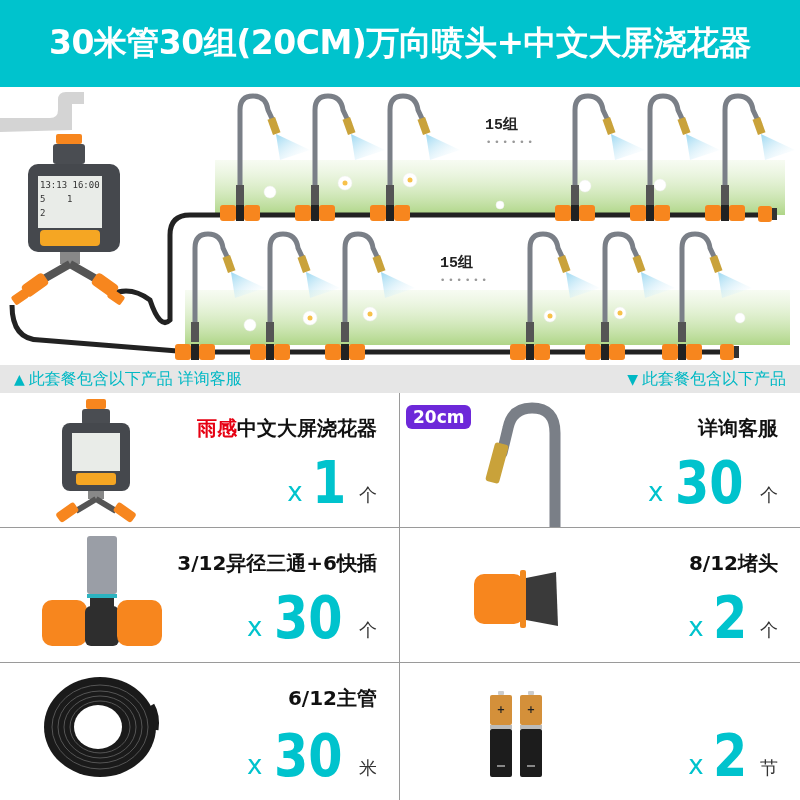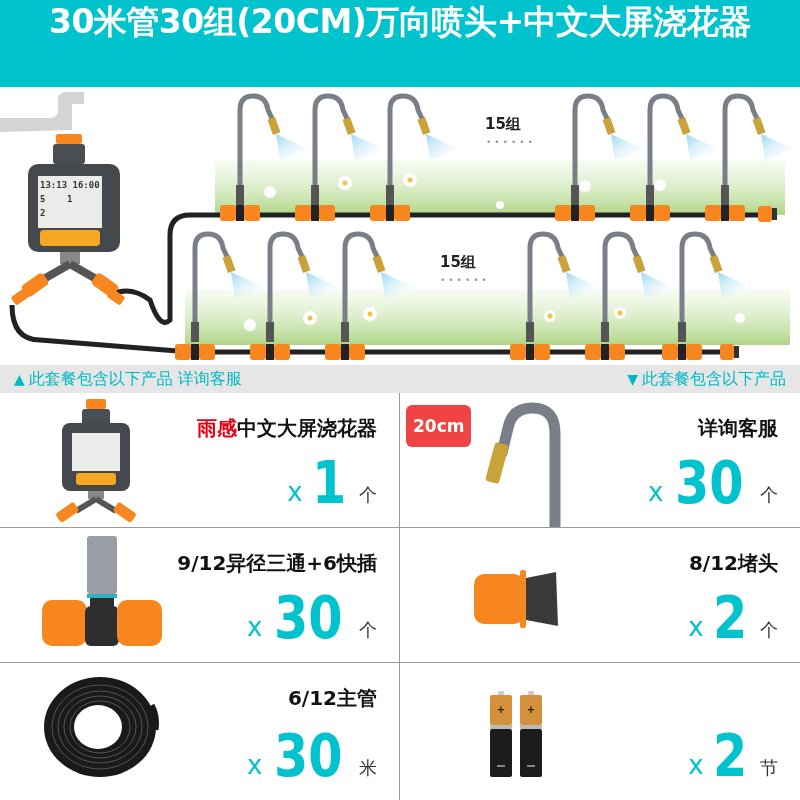--- a/index.html
+++ b/index.html
@@ -2,21 +2,21 @@
 <html><head>
 <meta charset="utf-8">
 <style>
   * { box-sizing: border-box; margin: 0; padding: 0; }
   html, body { width: 800px; height: 800px; overflow: hidden; background: #ffffff; }
   body { font-family: "DejaVu Sans", "Liberation Sans", sans-serif; position: relative; }
 
   .header {
     position: absolute; left: 0; top: 0; width: 800px; height: 87px;
     background: #00c3cd; color: #fff;
-    display: flex; align-items: flex-start; justify-content: center;
+    display: flex; align-items: center; justify-content: center;
     font-size: 33px; font-weight: bold; letter-spacing: -0.5px;
   }
 
   .diagram { position: absolute; left: 0; top: 87px; width: 800px; height: 278px; background: #fff; overflow: hidden; }
 
   .notice-bar {
     position: absolute; left: 0; top: 365px; width: 800px; height: 28px;
     background: #e6e6e6; display: flex; align-items: center; justify-content: space-between;
     padding: 0 14px 0 14px; color: #00b8c4; font-size: 16px;
   }
@@ -37,24 +37,24 @@
   }
   .pname .red { color: #e60012; }
   .qty {
     position: absolute; right: 22px; bottom: 18px; display: flex; align-items: flex-end; gap: 6px;
   }
   .qty .x { color: #00c3cd; font-size: 26px; line-height: 26px; margin-bottom: 4px; }
   .qty .num { color: #00c3cd; font-size: 58px; font-weight: bold; line-height: 52px; transform: scaleX(0.85); transform-origin: center bottom; }
   .qty .unit { color: #333; font-size: 18px; line-height: 20px; margin-bottom: 4px; margin-left: 4px; }
 
   .badge {
-    position: absolute; left: 6px; top: 12px; background: #ef4444; color: #fff;
-    font-size: 17px; font-weight: bold; padding: 11px 7px; border-radius: 6px;
-  }
-  .label-15 { position: absolute; font-size: 15px; font-weight: bold; color: #222; }
+    position: absolute; left: 6px; top: 12px; background: #6d28d9; color: #fff;
+    font-size: 17px; font-weight: bold; padding: 2px 7px; border-radius: 6px;
+  }
+  .label-15 { position: absolute; font-size: 15px; font-weight: bold; color: #222; font-family: Liberation Mono, monospace; }
   .dots { position: absolute; font-size: 9px; color: #999; letter-spacing: 3px; }
   svg { display: block; }
 </style>
 </head>
 <body>
 
 <div class="header">
   <span>30米管30组(20CM)万向喷头+中文大屏浇花器</span>
 </div>
 
@@ -230,21 +230,21 @@
       <rect x="40" y="230" width="60" height="16" rx="4" fill="#f5a623"></rect>
       <rect x="60" y="252" width="20" height="12" fill="#888"></rect>
       <path d="M70 264 L42 280 M70 264 L98 280" stroke="#555" stroke-width="8"></path>
       <rect x="22" y="278" width="26" height="14" rx="4" fill="#f7861e" transform="rotate(-35 35 285)"></rect>
       <rect x="92" y="278" width="26" height="14" rx="4" fill="#f7861e" transform="rotate(35 105 285)"></rect>
       <rect x="12" y="292" width="16" height="10" rx="2" fill="#f7861e" transform="rotate(-35 20 297)"></rect>
       <rect x="108" y="292" width="16" height="10" rx="2" fill="#f7861e" transform="rotate(35 116 297)"></rect>
     </g>
   </svg>
 
-  <div style="position:absolute;left:40px;top:91px;width:60px;font-family:'DejaVu Sans Mono',monospace;font-size:9px;color:#333;line-height:14px;font-weight:bold;">
+  <div style="position:absolute;left:40px;top:91px;width:60px;font-family:'DejaVu Sans Mono',monospace;font-size:9px;color:#333;line-height:14px;">
     <div><span>13:13</span> <span>16:00</span></div>
     <div><span>5</span>&nbsp;&nbsp;&nbsp;&nbsp;<span>1</span></div>
     <div><span>2</span></div>
   </div>
 
   <div class="label-15" style="left:485px; top:28px;">15组</div>
   <div class="dots" style="left:486px; top:50px;">••••••</div>
   <div class="label-15" style="left:440px; top:166px;">15组</div>
   <div class="dots" style="left:440px; top:188px;">••••••</div>
 </div>
@@ -298,21 +298,21 @@
 
   <div class="cell left">
     <svg width="130" height="130" style="position:absolute;left:42px;top:4px;">
       <rect x="45" y="4" width="30" height="58" rx="3" fill="#9a9ea6"></rect>
       <rect x="45" y="62" width="30" height="4" fill="#2bb3c0"></rect>
       <rect x="48" y="66" width="24" height="30" fill="#2e2e2e"></rect>
       <rect x="0" y="68" width="45" height="46" rx="10" fill="#f7861e"></rect>
       <rect x="43" y="74" width="34" height="40" rx="6" fill="#2e2e2e"></rect>
       <rect x="75" y="68" width="45" height="46" rx="10" fill="#f7861e"></rect>
     </svg>
-    <div class="pname">9/12异径三通+6快插</div>
+    <div class="pname">3/12异径三通+6快插</div>
     <div class="qty">
       <span class="x">x</span>
       <span class="num">30</span>
       <span class="unit">个</span>
     </div>
   </div>
 
   <div class="cell">
     <svg width="100" height="70" style="position:absolute;left:70px;top:38px;">
       <rect x="4" y="8" width="50" height="50" rx="10" fill="#f7861e"></rect>

